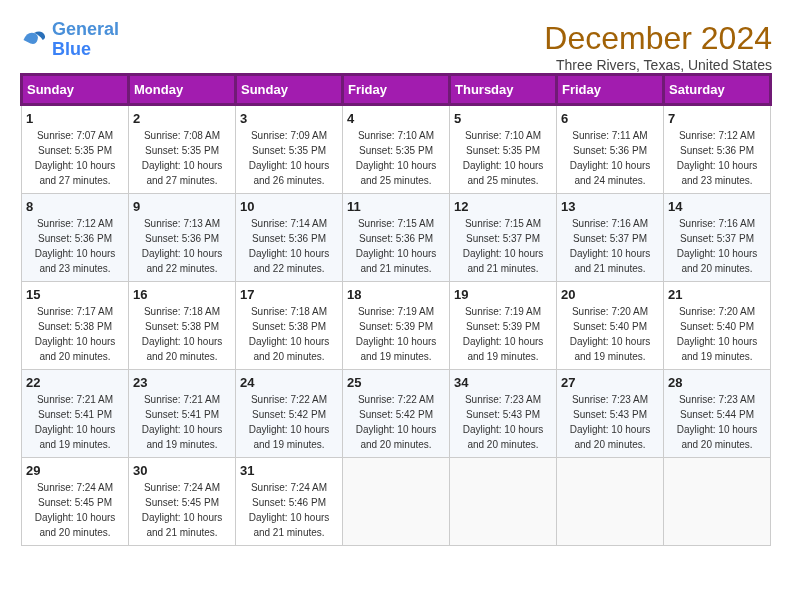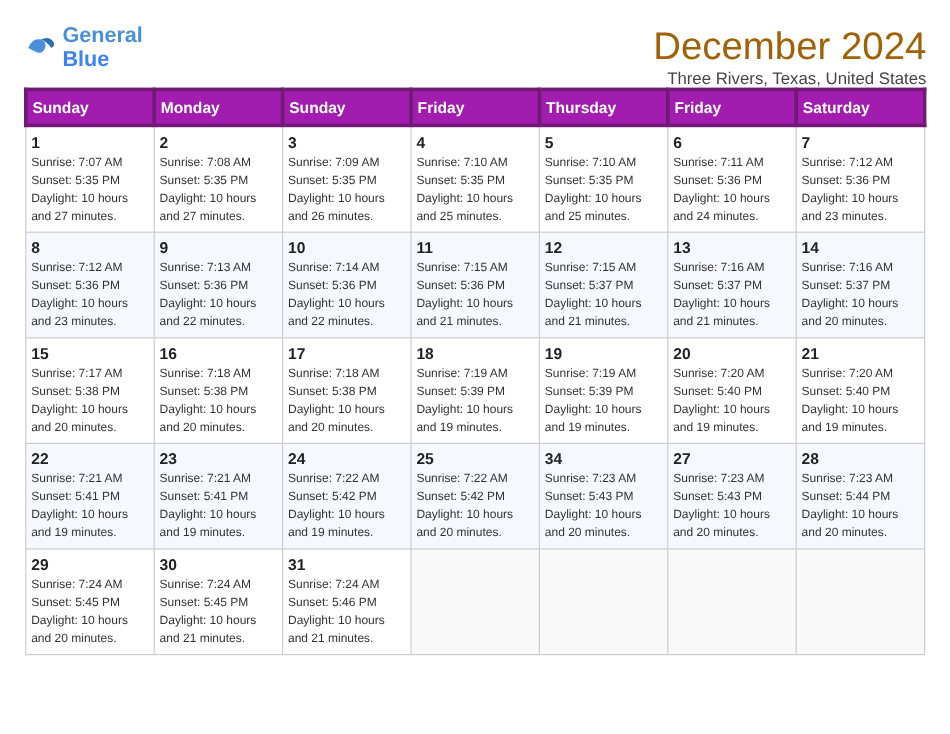--- a/index.html
+++ b/index.html
@@ -75,20 +75,21 @@
     .day-num {
       font-size: 13px;
       font-weight: bold;
       display: block;
       margin-bottom: 2px;
     }
     .day-info {
       line-height: 1.5;
       font-size: 10px;
       color: #333;
+      text-align: center;
     }
     td.empty {
       background: #f9f9f9;
     }
   </style>
 </head>
 <body>
 
 <div class="header">
   <div class="logo">

